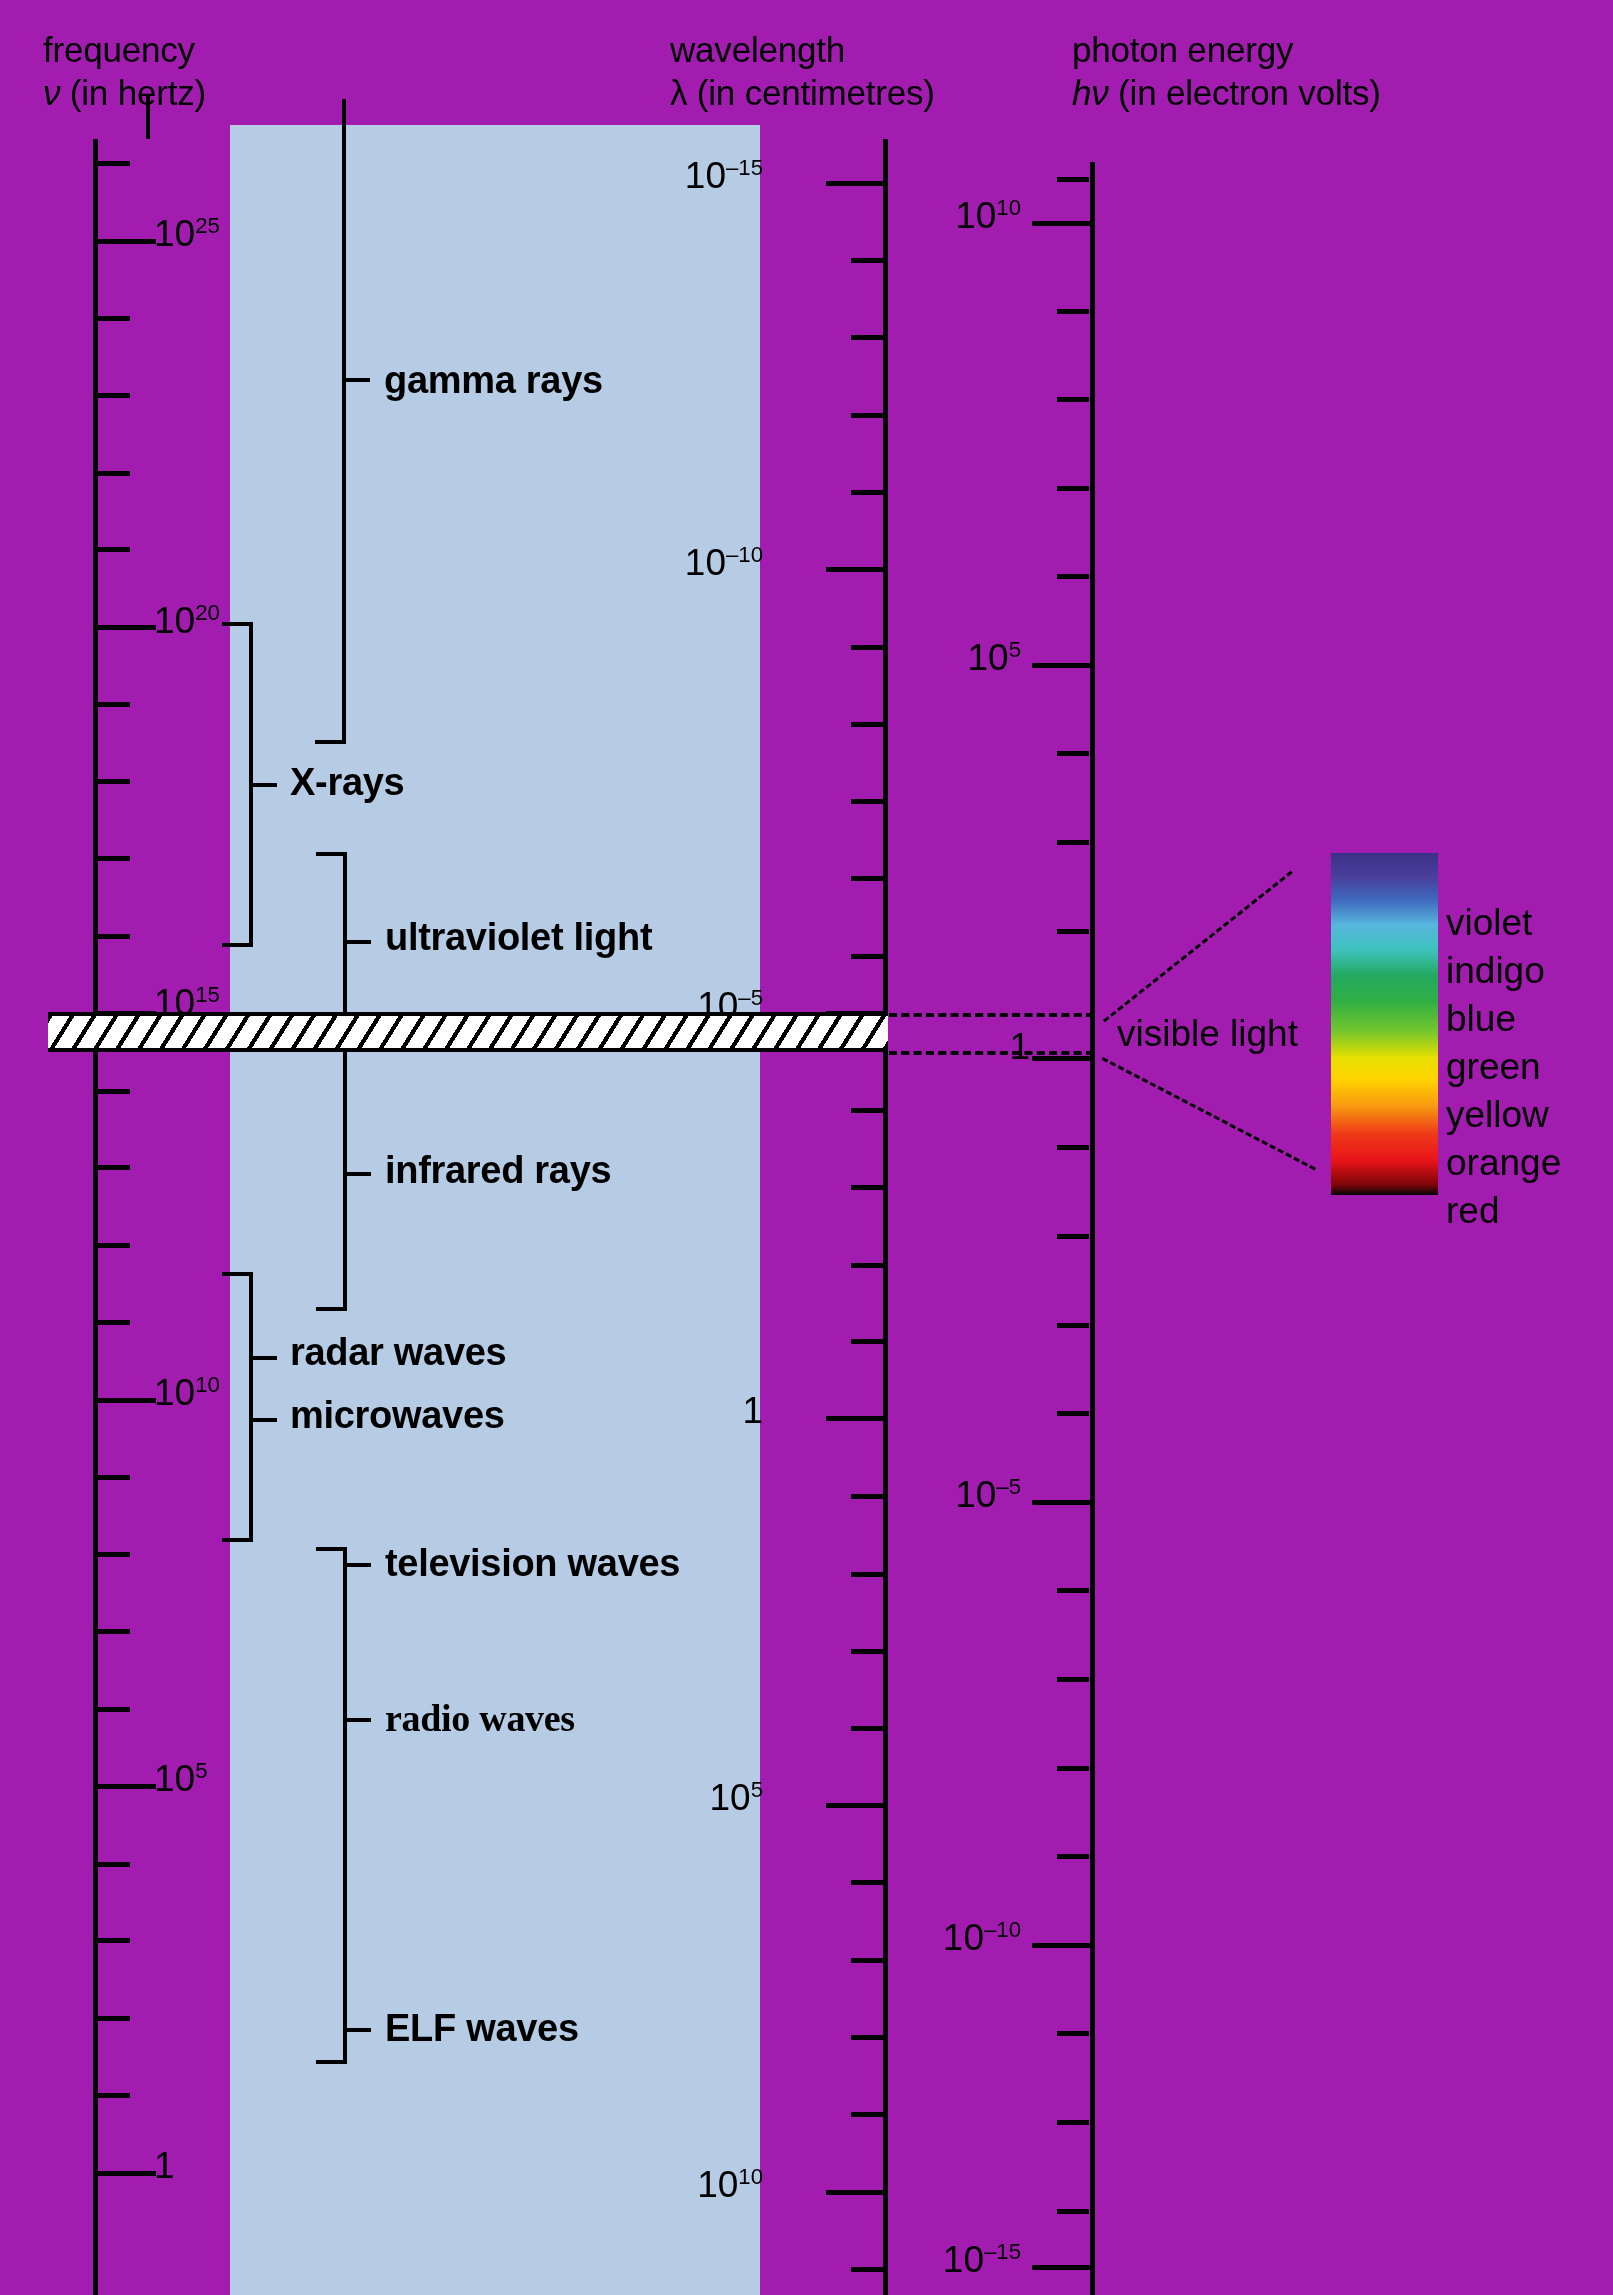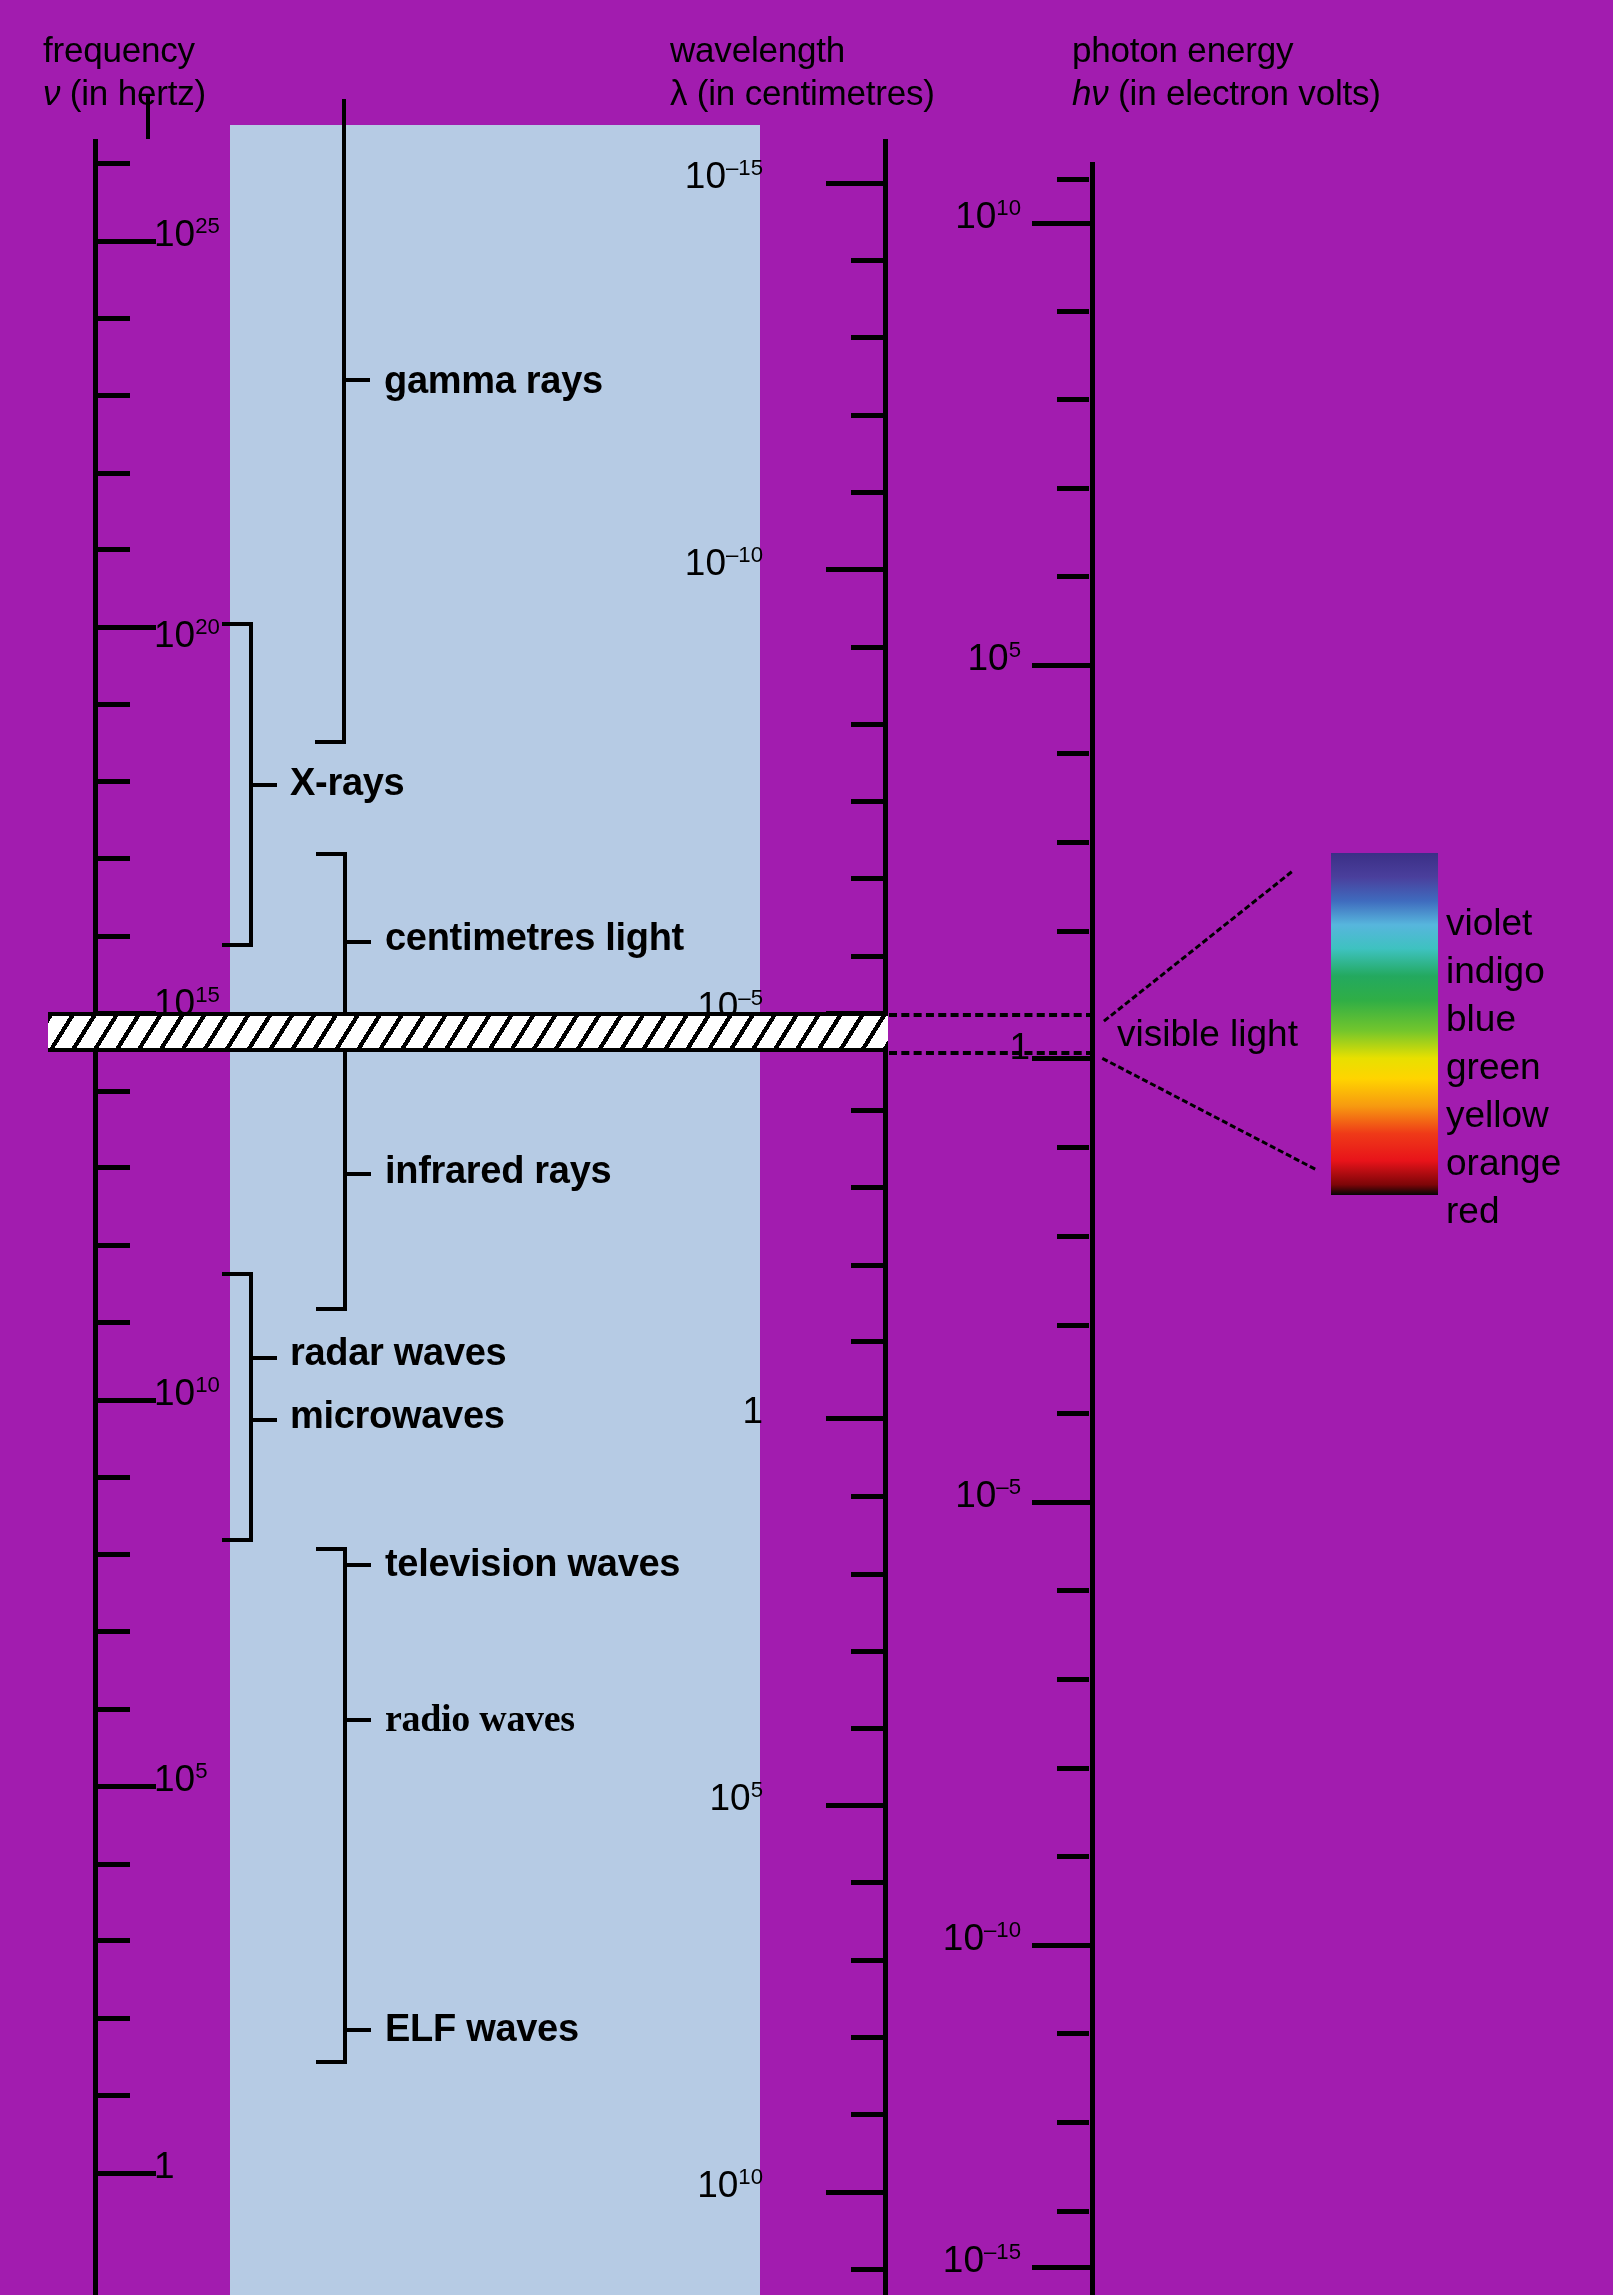--- a/index.html
+++ b/index.html
@@ -203,21 +203,21 @@
   <div class="tick" style="left:98px; top:1707px; width:32px;"></div>
   <div class="tick" style="left:98px; top:1862px; width:32px;"></div>
   <div class="tick" style="left:98px; top:1938px; width:32px;"></div>
   <div class="tick" style="left:98px; top:2016px; width:32px;"></div>
   <div class="tick" style="left:98px; top:2093px; width:32px;"></div>
 
   <div class="tick" style="left:98px; top:239px;  width:58px;"></div>
   <div class="ticklabel" style="left:154px; top:215px;">10<sup>25</sup></div>
 
   <div class="tick" style="left:98px; top:625px; width:58px;"></div>
-  <div class="ticklabel" style="left:154px; top:616px;">10<sup>20</sup></div>
+  <div class="ticklabel" style="left:154px; top:602px;">10<sup>20</sup></div>
 
   <div class="tick" style="left:98px; top:1011px; width:58px;"></div>
   <div class="ticklabel" style="left:154px; top:984px;">10<sup>15</sup></div>
 
   <div class="tick" style="left:98px; top:1398px; width:58px;"></div>
   <div class="ticklabel" style="left:154px; top:1374px;">10<sup>10</sup></div>
 
   <div class="tick" style="left:98px; top:1784px; width:58px;"></div>
   <div class="ticklabel" style="left:154px; top:1760px;">10<sup>5</sup></div>
 
@@ -319,21 +319,21 @@
     <div class="stub" style="top:161px;"></div>
   </div>
   <div class="bandlabel" style="left:290px; top:763px;">X-rays</div>
 
   <div class="bracket" style="left:343px; top:852px; height:459px;">
     <div class="cap top"></div>
     <div class="cap bottom"></div>
     <div class="stub" style="top:88px;"></div>
     <div class="stub" style="top:320px;"></div>
   </div>
-  <div class="bandlabel" style="left:385px; top:918px;">centimetres light</div>
+  <div class="bandlabel" style="left:385px; top:918px;">ultraviolet light</div>
   <div class="bandlabel" style="left:385px; top:1151px;">infrared rays</div>
 
   <div class="bracket" style="left:249px; top:1272px; height:270px;">
     <div class="cap top"></div>
     <div class="cap bottom"></div>
     <div class="stub" style="top:84px;"></div>
     <div class="stub" style="top:146px;"></div>
   </div>
   <div class="bandlabel" style="left:290px; top:1333px;">radar waves</div>
   <div class="bandlabel" style="left:290px; top:1396px;">microwaves</div>

